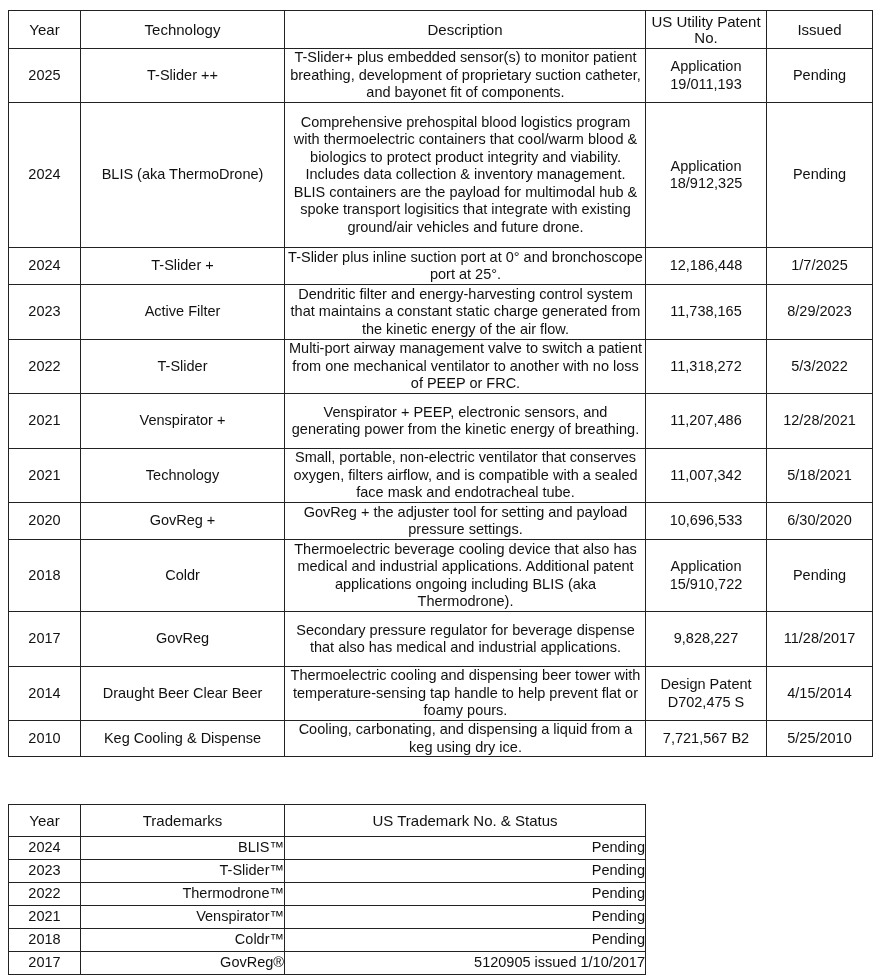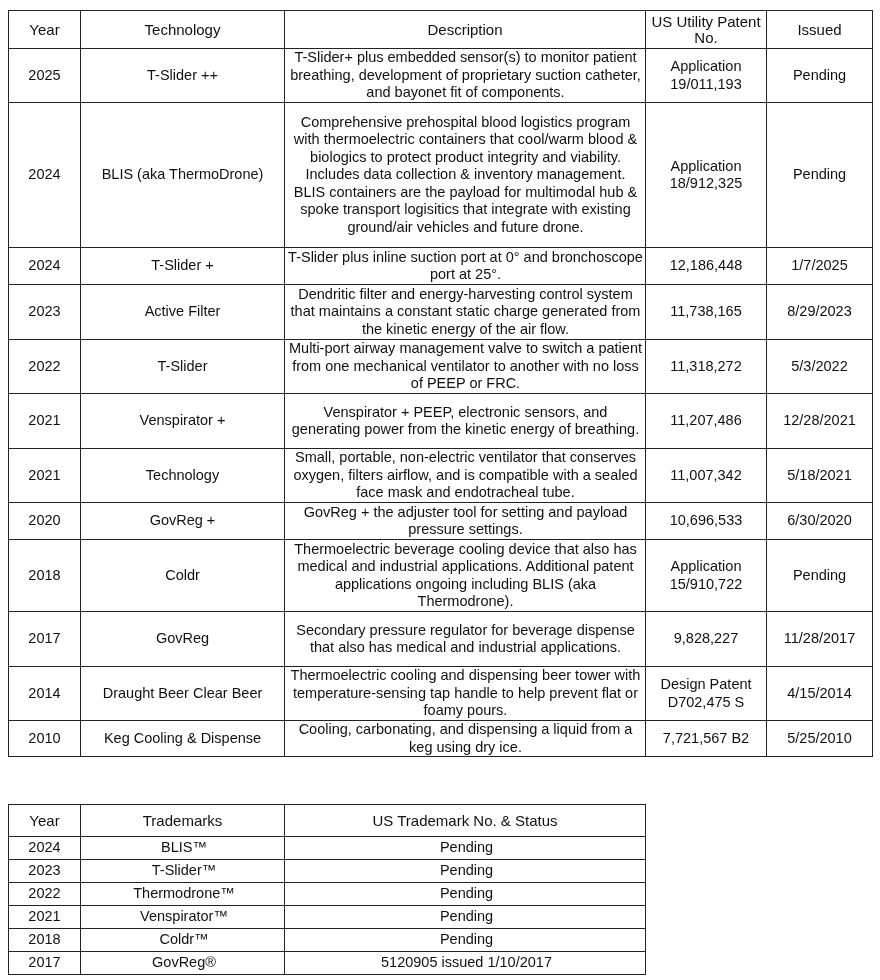--- a/index.html
+++ b/index.html
@@ -13,21 +13,21 @@
 
   #patents { left: 8px; top: 10px; width: 864px; }
   #patents th { height: 37px; text-align: center; vertical-align: middle; line-height: 16px; }
   #patents td.c { text-align: center; vertical-align: middle; }
   #patents td.d { text-align: center; vertical-align: middle; padding-left: 3px; padding-right: 2px; }
 
   #trademarks { left: 8px; top: 804px; width: 637px; }
   #trademarks th { height: 31px; text-align: center; vertical-align: middle; }
   #trademarks td { height: 22px; vertical-align: middle; }
   #trademarks td.y { text-align: center; }
-  #trademarks td.l { text-align: center; padding-left: 3px; }
+  #trademarks td.l { text-align: right; padding-left: 3px; }
 </style>
 </head>
 <body>
 
 <table id="patents">
   <colgroup>
     <col style="width:72px">
     <col style="width:204px">
     <col style="width:361px">
     <col style="width:121px">

